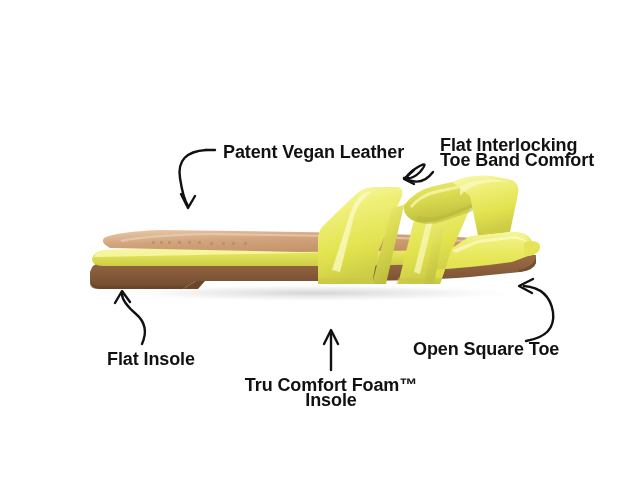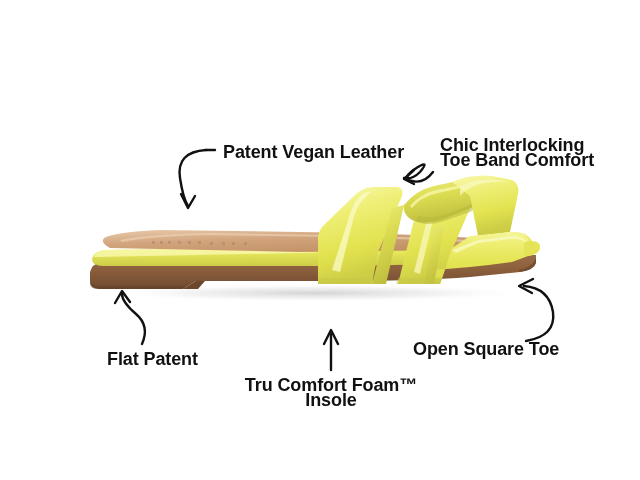--- a/index.html
+++ b/index.html
@@ -268,26 +268,26 @@
       <path d="M526,341 Q556,336 553,312 Q549,288 524,286"></path>
       <path d="M533,279 L519,286 L532,293"></path>
     </g>
   </svg>
 
   <div class="callout" style="left:223px; top:145px;">
     <span>Patent Vegan Leather</span>
   </div>
 
   <div class="callout" style="left:440px; top:138px;">
-    <span>Chic Interlocking</span>
+    <span>Flat Interlocking</span>
     <span class="line2">Toe Band Comfort</span>
   </div>
 
   <div class="callout" style="left:107px; top:352px;">
-    <span>Flat Patent</span>
+    <span>Flat Insole</span>
   </div>
 
   <div class="callout center" style="left:331px; top:378px; transform:translateX(-50%);">
     <span>Tru Comfort Foam™</span>
     <span class="line2">Insole</span>
   </div>
 
   <div class="callout" style="left:413px; top:342px;">
     <span>Open Square Toe</span>
   </div>

